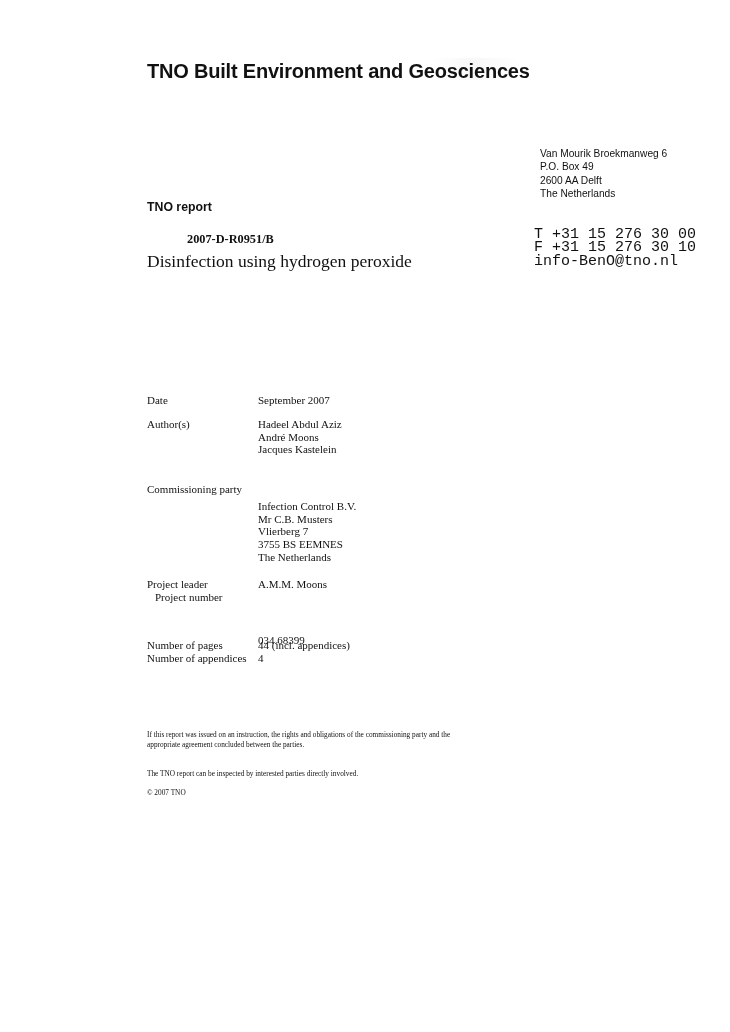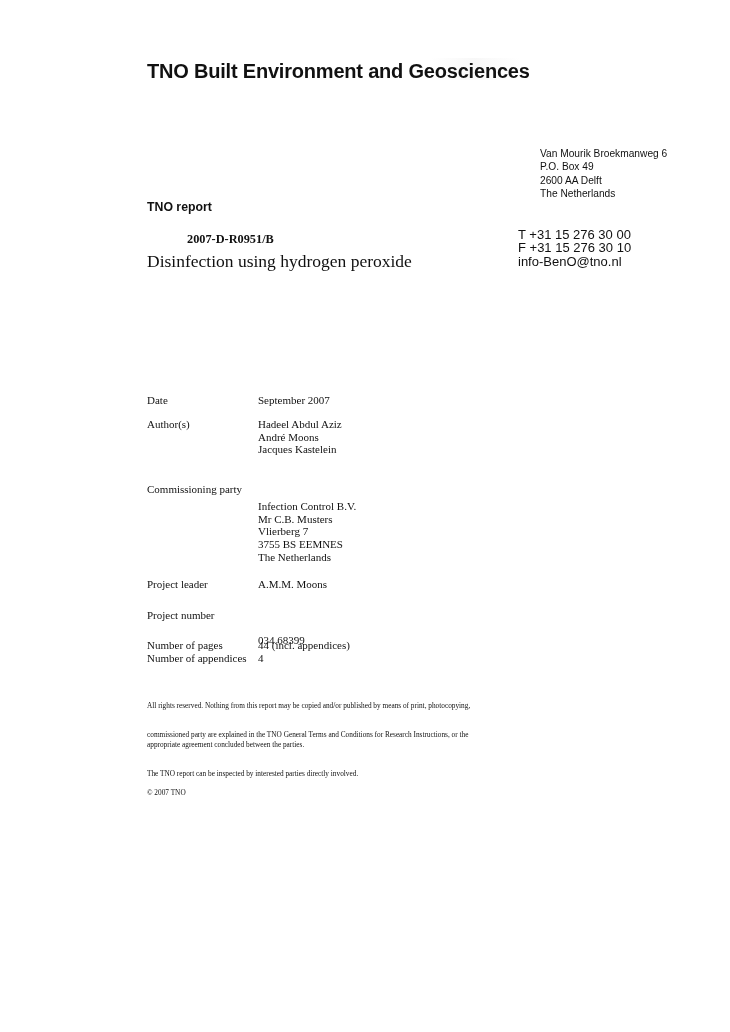--- a/index.html
+++ b/index.html
@@ -1,21 +1,21 @@
 <!DOCTYPE html>
 <html><head>
   <meta charset="utf-8">
   <style>
     html, body { margin: 0; padding: 0; background: #ffffff; }
     body { width: 730px; height: 1032px; position: relative; overflow: hidden; color: #111; }
     .abs { position: absolute; }
     .logo { left: 147px; top: 60px; font-family: "Liberation Sans", sans-serif; font-weight: bold; font-size: 20px; letter-spacing: -0.2px; color: #111; white-space: nowrap; }
     .logo-shade { left: 430px; top: 58px; width: 90px; height: 22px; background: linear-gradient(to right, rgba(230,230,230,0.0), rgba(240,240,240,0.5), rgba(255,255,255,0)); }
     .addr { left: 540px; top: 147px; font-family: "Liberation Sans", sans-serif; font-size: 10.2px; line-height: 13.3px; color: #111; }
-    .contact { left: 518px; top: 228px; font-family: Liberation Sans, sans-serif; font-size: 13px; line-height: 13.3px; color: #111; }
+    .contact { left: 534px; top: 228px; font-family: Liberation Mono, monospace; font-size: 15px; line-height: 13.3px; color: #111; }
     .report-label { left: 147px; top: 200px; font-family: "Liberation Sans", sans-serif; font-weight: bold; font-size: 12.3px; color: #111; }
     .report-number { left: 147px; top: 232px; font-family: "Liberation Serif", serif; font-weight: bold; font-size: 12.3px; color: #111; margin-left: 40px; }
     .report-title { left: 147px; top: 251px; font-family: "Liberation Serif", serif; font-size: 17.5px; color: #111; white-space: nowrap; }
     .meta { font-family: "Liberation Serif", serif; font-size: 11px; line-height: 12.7px; color: #111; }
     .meta-label { left: 147px; }
     .meta-value { left: 258px; }
     .legal { left: 147px; font-family: "Liberation Serif", serif; font-size: 7.3px; line-height: 9.8px; color: #111; width: 400px; }
     .line { display: block; white-space: nowrap; }
   </style>
 </head>
@@ -55,31 +55,30 @@
 <div class="abs meta meta-value" style="top:483px;margin-top:17px;">
   <span class="line">Infection Control B.V.</span>
   <span class="line">Mr C.B. Musters</span>
   <span class="line">Vlierberg 7</span>
   <span class="line">3755 BS  EEMNES</span>
   <span class="line">The Netherlands</span>
 </div>
 
 <div class="abs meta meta-label" style="top:578px;">Project leader</div>
 <div class="abs meta meta-value" style="top:578px;">A.M.M. Moons</div>
-<div class="abs meta meta-label" style="top:609px;">Project number</div>
+<div class="abs meta meta-label" style="top:591px;margin-left:8px;">Project number</div>
 <div class="abs meta meta-value" style="top:591px;margin-top:43px;">034.68399</div>
 
 <div class="abs meta meta-label" style="top:639px;">Number of pages</div>
 <div class="abs meta meta-value" style="top:639px;">44 (incl. appendices)</div>
 <div class="abs meta meta-label" style="top:652px;text-align:right;">Number of appendices</div>
 <div class="abs meta meta-value" style="top:652px;">4</div>
 
 <div class="abs legal" style="top:701px;">
-  <span class="line">All rights reserved. Nothing from this report may be copied and/or published by means of print, photocopying,</span>
 </div>
 <div class="abs legal" style="top:730px;">
-  <span class="line">commissioned party are explained in the TNO General Terms and Conditions for Research Instructions, or the</span>
+  <span class="line">If this report was issued on an instruction, the rights and obligations of the commissioning party and the</span>
   <span class="line">appropriate agreement concluded between the parties.</span>
 </div>
 <div class="abs legal" style="top:769px;">
   <span class="line">The TNO report can be inspected by interested parties directly involved.</span>
 </div>
 <div class="abs legal" style="top:788px;">© 2007 TNO</div>
 
 </body></html>

